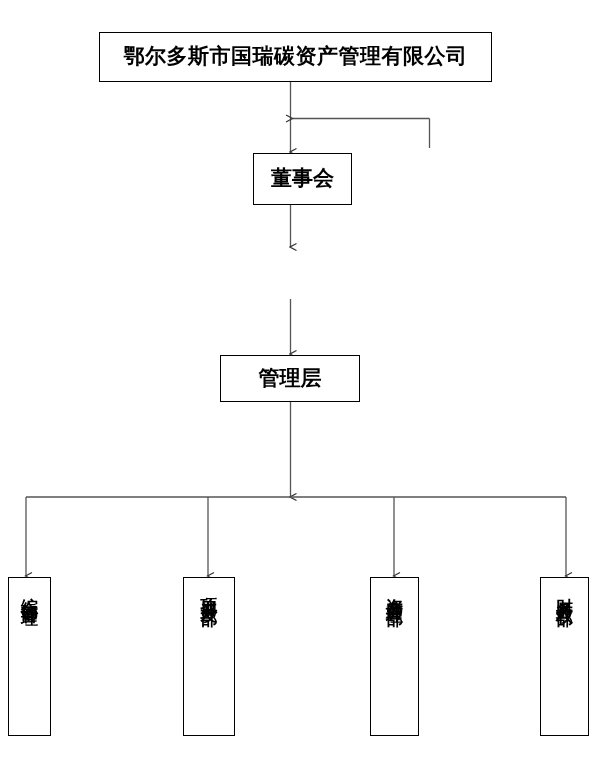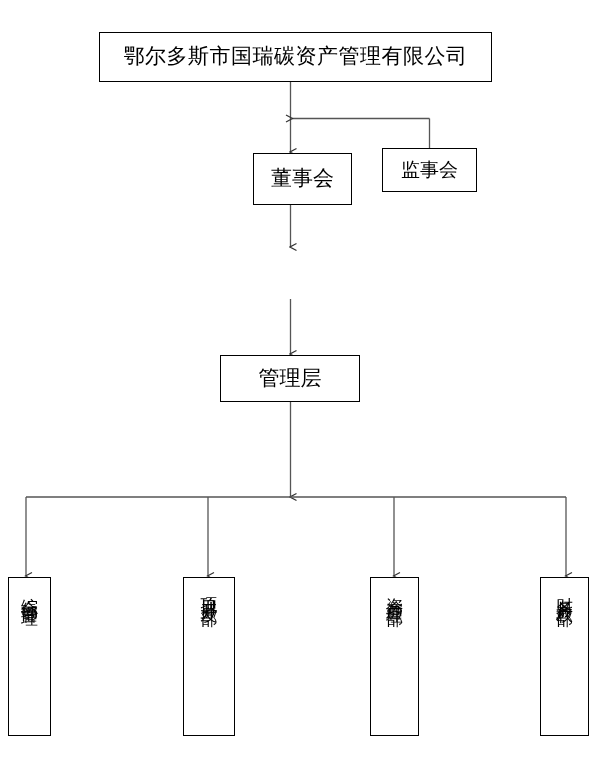--- a/index.html
+++ b/index.html
@@ -31,20 +31,21 @@
     position: absolute;
     box-sizing: border-box;
     border: 1px solid #000000;
     background: #ffffff;
     display: flex;
     align-items: center;
     justify-content: center;
     text-align: center;
     color: #000000;
     line-height: 1.12;
+    font-weight: bold;
   }
   .node-root {
     left: 99px;
     top: 32px;
     width: 393px;
     height: 50px;
     font-size: 21px;
     letter-spacing: 0.5px;
   }
   .node-board {
@@ -135,23 +136,20 @@
   </svg>
 
   <div class="node-box node-root">
     <span>鄂尔多斯市国瑞碳资产管理有限公司</span>
   </div>
 
   <div class="node-box node-board">
     <span>董事会</span>
   </div>
 
-  <div class="node-box node-supervisor">
-    <span>监事会</span>
-  </div>
 
 
   <div class="node-box node-mgmt">
     <span>管理层</span>
   </div>
 
   <div class="node-box node-dept dept-1">
     <span class="vert-text">综合部管理</span>
   </div>
 

